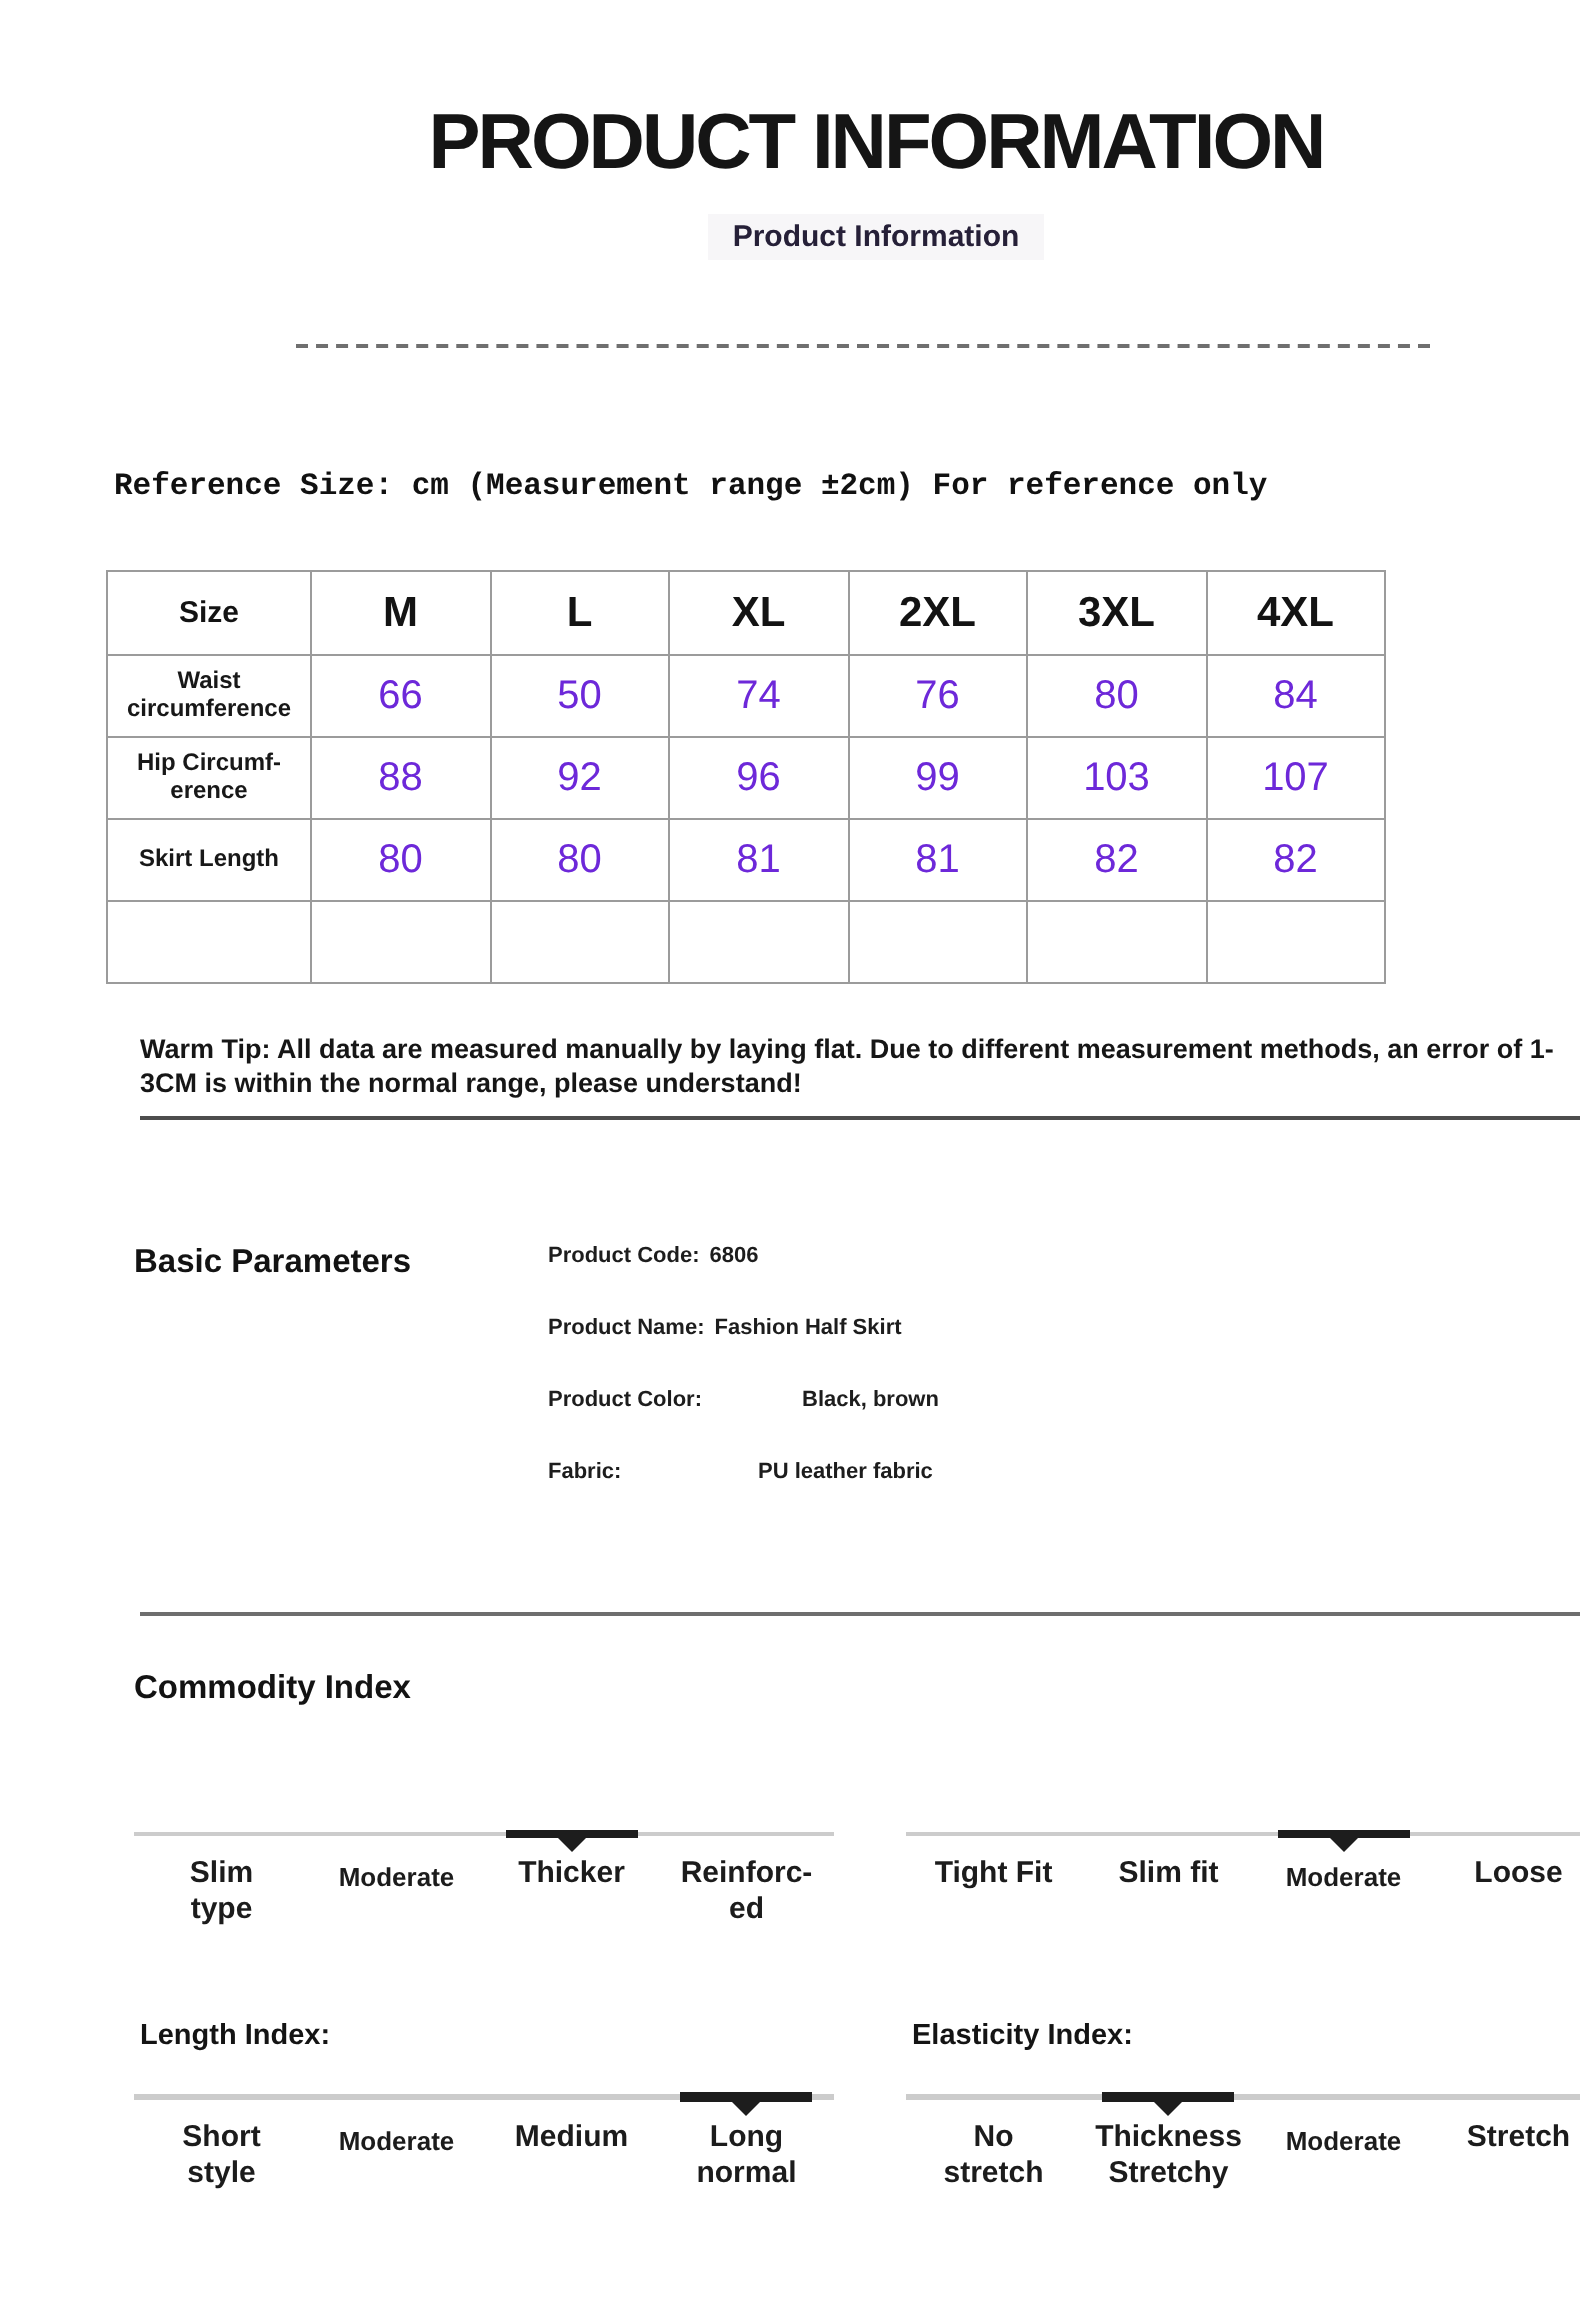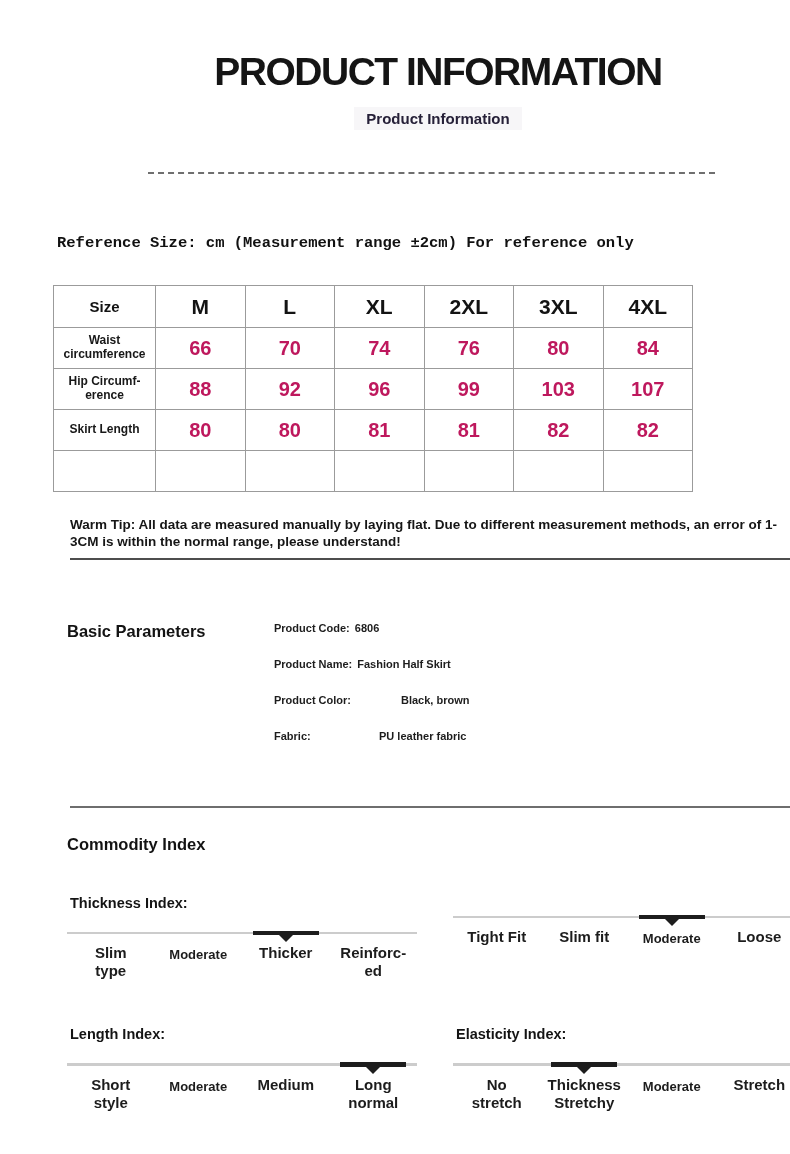--- a/index.html
+++ b/index.html
@@ -48,21 +48,21 @@
     border:1px solid #9b9b9b;
     text-align:center;vertical-align:middle;
     padding:0 4px;
     overflow:hidden;
   }
   .size-table thead th{height:41px;font-size:21px;font-weight:bold;color:#131313;}
   .size-table thead th.corner{font-size:15px;}
   .size-table tbody th{
     height:40px;font-size:12px;font-weight:bold;color:#181818;line-height:1.15;
   }
-  .size-table tbody td{font-size:20px;font-weight:700;color:#be185d;}
+  .size-table tbody td{font-size:20px;font-weight:400;color:#6d28d9;}
   .size-table tr.empty-row td,.size-table tr.empty-row th{height:40px;}
   
   .warm-tip{
     margin:25px 33px 0 27px;
     width:730px;
     font-size:13.5px;font-weight:bold;line-height:1.25;color:#161616;
     padding-bottom:7px;
     border-bottom:2px solid #4d4d4d;
   }
   
@@ -135,21 +135,21 @@
         <th>XL</th>
         <th>2XL</th>
         <th>3XL</th>
         <th>4XL</th>
       </tr>
     </thead>
     <tbody>
       <tr>
         <th>Waist circumference</th>
         <td>66</td>
-        <td>70</td>
+        <td>50</td>
         <td>74</td>
         <td>76</td>
         <td>80</td>
         <td>84</td>
       </tr>
       <tr>
         <th>Hip Circumf-erence</th>
         <td>88</td>
         <td>92</td>
         <td>96</td>
@@ -202,21 +202,20 @@
     </div>
   </div>
 
   <hr class="section-divider">
 
   <div class="commodity-heading">Commodity Index</div>
 
   <div class="idx-grid">
 
     <div>
-      <div class="idx-label">Thickness Index:</div>
       <div class="idx-track">
         <div class="idx-seg" style="left: calc(62.5% - 33px); background: rgb(29, 29, 29);"></div>
         <div class="idx-tri" style="left: calc(62.5% - 7px); border-top-color: rgb(29, 29, 29);"></div>
       </div>
       <div class="idx-opts">
         <div class="idx-opt">Slim
 type</div>
         <div class="idx-opt opt-small">Moderate</div>
         <div class="idx-opt">Thicker</div>
         <div class="idx-opt">Reinforc-

